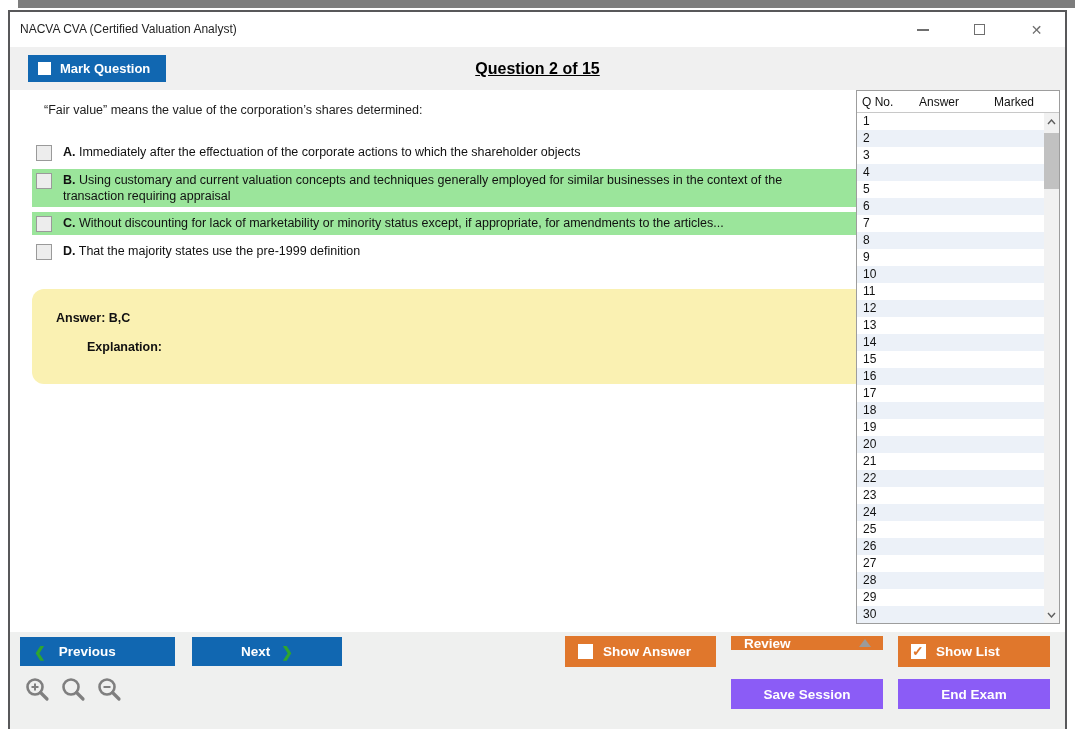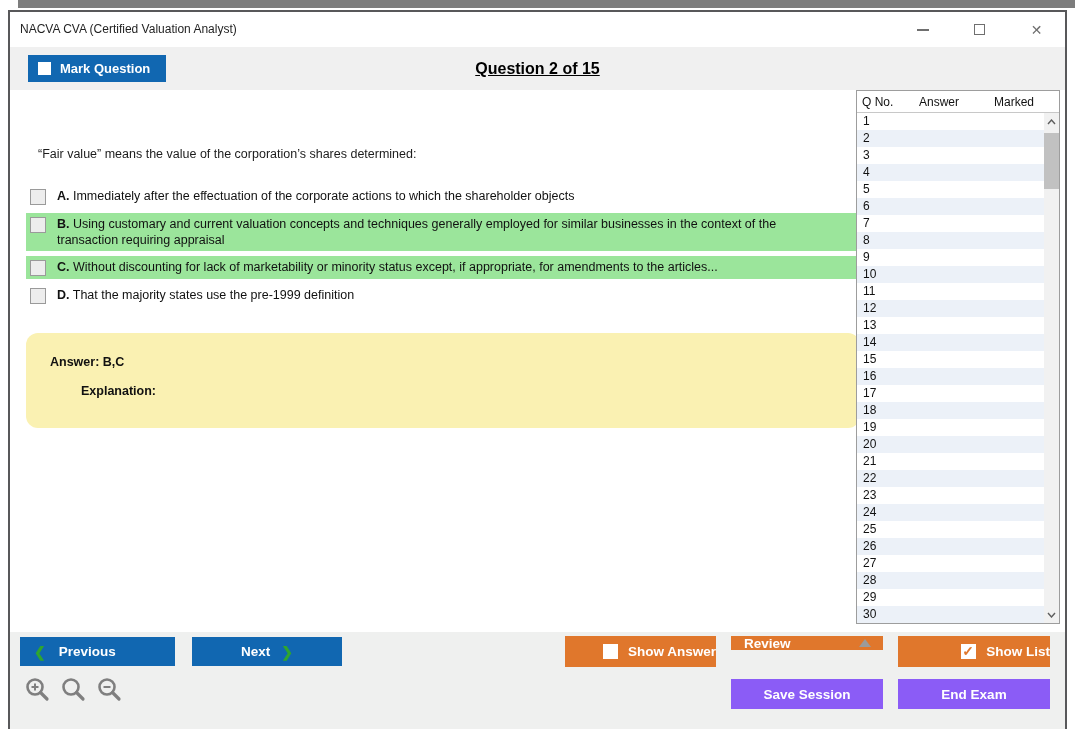--- a/index.html
+++ b/index.html
@@ -21,21 +21,21 @@
   
   .headerstrip { position:relative; height:43px; background:#f0f0f0; }
   .mark-btn { position:absolute; left:18px; top:8px; height:27px; padding:0 16px 0 10px;
               background:#1167b1; color:#fff; font-weight:bold; font-size:13px;
               display:flex; align-items:center; gap:9px; border:none; cursor:pointer; }
   .cb-white { width:13px; height:13px; background:#ffffff; display:inline-block; }
   .q-counter { text-align:center; line-height:43px; font-size:16px; font-weight:bold; color:#000;text-decoration:underline; }
 
   
   .main { position:relative; height:542px; background:#ffffff; }
-  .content { position:absolute; left:16px; top:0; width:844px;margin-top:44px; }
+  .content { position:absolute; left:22px; top:0; width:844px; }
   .question-text { margin:13px 0 0 12px; font-size:12.5px; color:#1c1c1c; }
   .options { margin-top:24px; }
   .opt { display:flex; align-items:flex-start; padding:3px 6px 3px 4px; margin-bottom:5px; }
   .opt.highlight { background:#9be59b; }
   .opt-cb { width:16px; height:16px; background:#ededed; border:1px solid #9a9a9a; flex:0 0 16px; margin-top:1px; cursor:pointer; }
   .opt-text { margin-left:11px; font-size:12.5px; line-height:16px; color:#111; max-width:742px; }
   .opt-text b { font-weight:bold; }
   .answer-box { margin:26px 0 0 0; width:834px; height:95px; background:#faf1b2; padding:22px 0 0 24px;border-radius:12px; }
   .answer-box .lbl { font-weight:bold; font-size:12.5px; color:#111; }
   .answer-box .lbl + .lbl { margin-top:15px;padding-left:31px; }
@@ -52,28 +52,28 @@
   .scrollbar { position:absolute; right:0; top:0; width:15px; height:100%; background:#f1f1f1; }
   .sb-arrow { position:absolute; left:0; width:15px; height:17px; display:flex; align-items:center; justify-content:center; }
   .sb-up { top:0; } .sb-down { bottom:0; }
   .sb-thumb { position:absolute; left:0; top:20px; width:15px; height:56px; background:#c1c1c1; }
 
   
   .footer { position:relative; height:97px; background:#eff0ef; }
   .btn { position:absolute; display:flex; align-items:center; border:none; cursor:pointer;
          font-weight:bold; font-size:13.5px; color:#fff; }
   .btn-blue { background:#1167b1; }
-  .btn-orange { background:#e0772c;justify-content:flex-end; }
+  .btn-orange { background:#e0772c; }
   .btn-navy { background:#8b5cf6; }
   .chev { color:#2fa52f; font-weight:bold; font-size:14px; }
   .prev-btn { left:10px; top:5px; width:155px; height:29px; padding-left:14px; gap:13px; }
   .next-btn { left:182px; top:5px; width:150px; height:29px; justify-content:center; gap:11px; }
   .show-answer-btn { left:555px; top:4px; width:151px; height:31px; padding-left:13px; gap:10px; }
   .review-btn { left:721px; top:4px; width:152px; height:14px; padding-left:13px; padding-right:12px; justify-content:space-between; }
-  .show-list-btn { left:888px; top:4px; width:152px; height:31px; padding-left:26px; gap:10px; }
+  .show-list-btn { left:888px; top:4px; width:152px; height:31px; padding-left:13px; gap:10px; }
   .save-btn { left:721px; top:47px; width:152px; height:30px; justify-content:center; }
   .end-btn { left:888px; top:47px; width:152px; height:30px; justify-content:center; }
   .cb-big { width:15px; height:15px; background:#fff; display:inline-block; position:relative; }
   .cb-big.checked::after { content:"\2713"; position:absolute; left:1px; top:-1px; color:#e0772c; font-size:14px; font-weight:bold; }
   .tri-up { width:0; height:0; border-left:6px solid transparent; border-right:6px solid transparent; border-bottom:8px solid #9b9b9b; }
   .zoom-icons { position:absolute; left:14px; top:44px; display:flex; gap:9px; }
   .zoom-icons svg { display:block; cursor:pointer; }
 </style>
 </head>
 <body>

